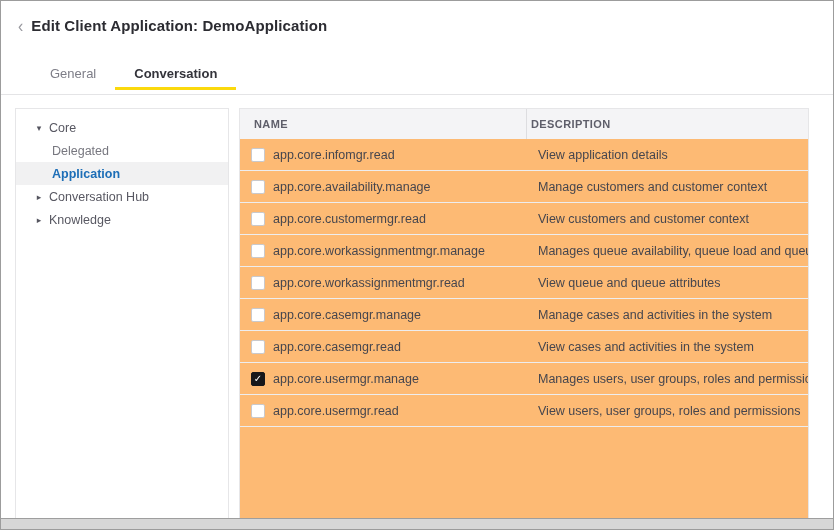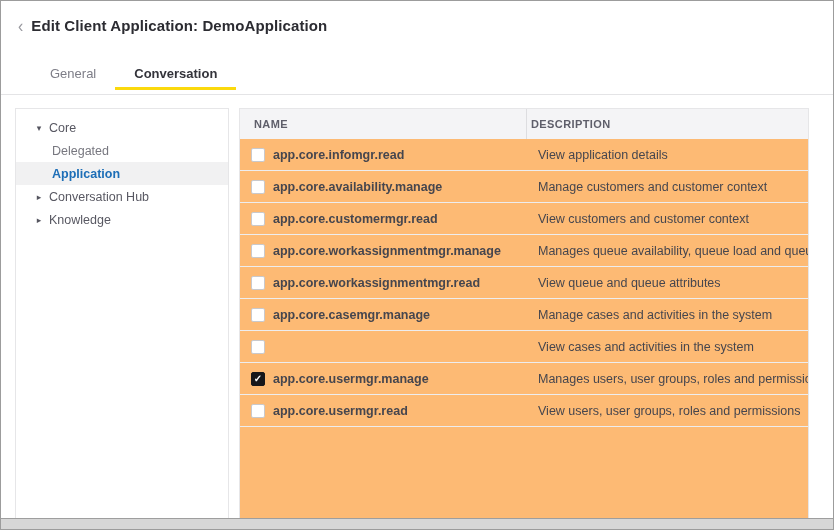--- a/index.html
+++ b/index.html
@@ -112,21 +112,21 @@
   .trow {
     display: flex; align-items: center;
     height: 32px; flex: none;
     border-bottom: 1px solid #ededef;
     font-size: 12.5px; color: #46464e;
   }
   .cell-name {
     width: 286px; flex: none;
     padding-left: 11px;
     display: flex; align-items: center;
-    overflow: hidden; white-space: nowrap; font-weight: bold;
+    overflow: hidden; white-space: nowrap;
   }
   .cell-desc {
     flex: 1; padding-left: 12px; padding-right: 6px;
     overflow: hidden; white-space: nowrap;
     min-width: 0;
   }
   .checkbox {
     width: 14px; height: 14px; flex: none;
     border: 1px solid #c9c9cc; border-radius: 2px;
     background: #fff; margin-right: 8px;
@@ -236,20 +236,21 @@
     <div class="cell-name">
       <span class="checkbox"></span>
       <span>app.core.casemgr.manage</span>
     </div>
     <div class="cell-desc">Manage cases and activities in the system</div>
   </div>
 
   <div class="trow">
     <div class="cell-name">
       <span class="checkbox"></span>
+      <span>app.core.casemgr.read</span>
     </div>
     <div class="cell-desc">View cases and activities in the system</div>
   </div>
 
   <div class="trow">
     <div class="cell-name">
       <span class="checkbox checked">✓</span>
       <span>app.core.usermgr.manage</span>
     </div>
     <div class="cell-desc">Manages users, user groups, roles and permissions</div>

